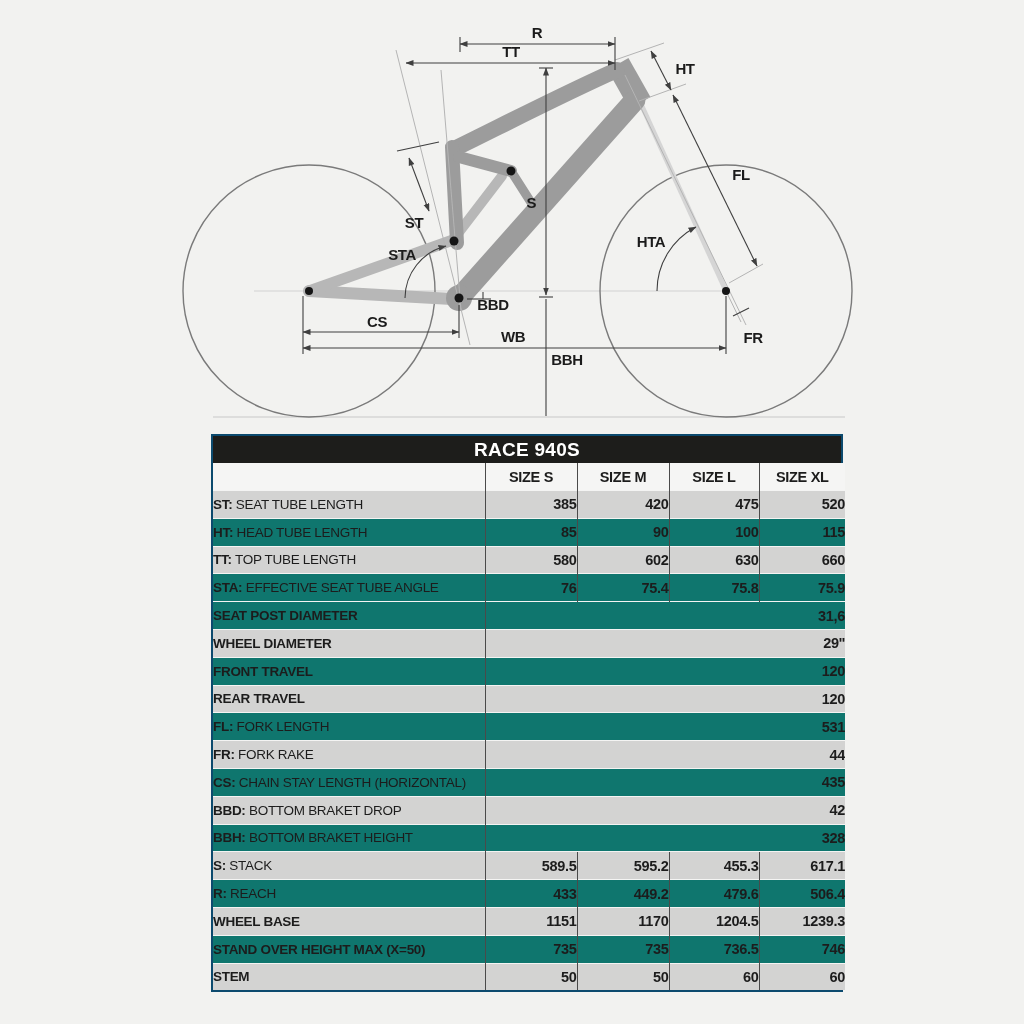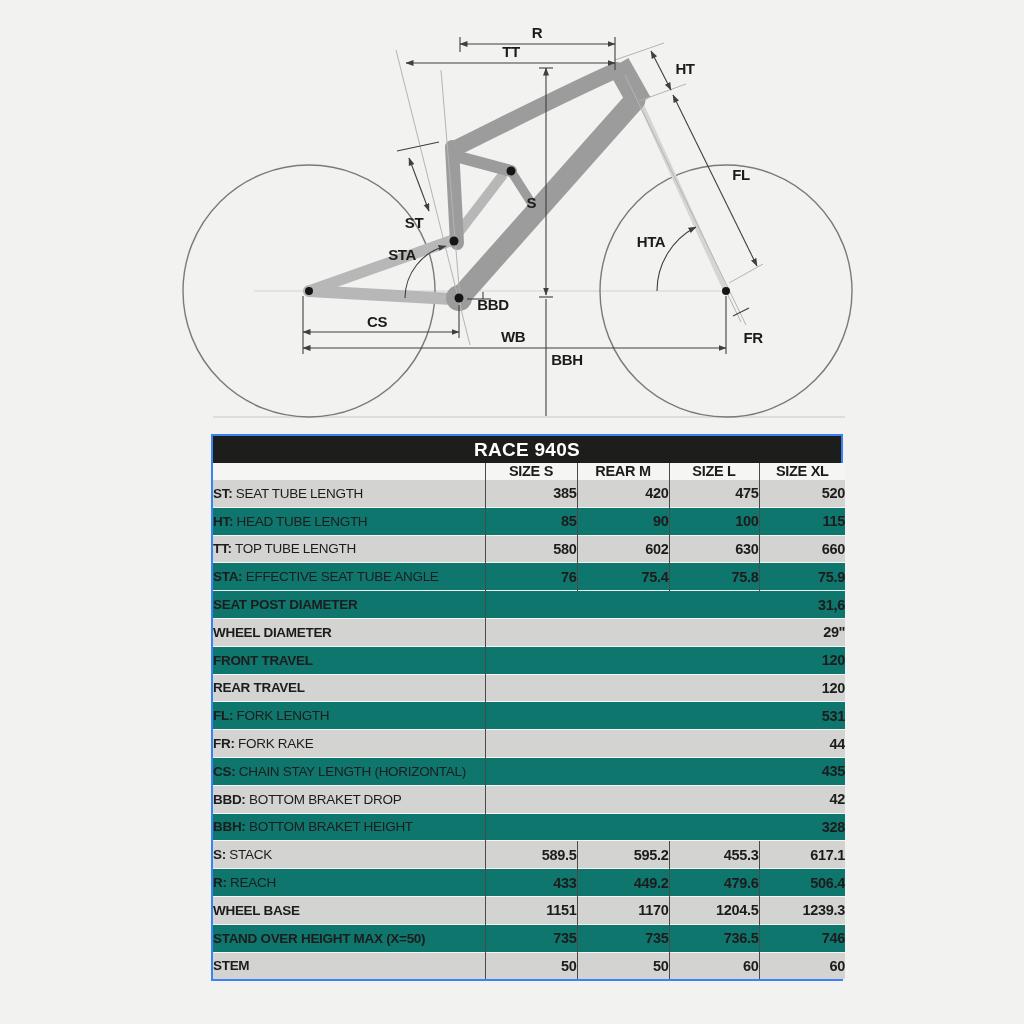--- a/index.html
+++ b/index.html
@@ -6,34 +6,34 @@
   body{
     width:1024px;height:1024px;position:relative;overflow:hidden;
     background:#f2f2f0;
     font-family:"Liberation Sans", sans-serif;
   }
   #geo-diagram{position:absolute;left:0;top:0;}
   .dim-label{font:bold 15px "Liberation Sans", sans-serif;fill:#1b1b1b;letter-spacing:-0.4px;}
   
   .spec-wrap{
     position:absolute;left:211px;top:434px;width:632px;
-    border:2px solid #3b82f6;background:#f6f6f5;box-sizing:border-box;
+    border:2px solid #0c4a6e;background:#f6f6f5;box-sizing:border-box;
   }
   .spec-title{
     height:27px;line-height:27px;background:#1d1d1b;color:#ffffff;
     text-align:center;font-weight:bold;font-size:19px;letter-spacing:0.3px;
   }
   table.spec{width:100%;border-collapse:collapse;table-layout:fixed;}
   table.spec td,table.spec th{
     padding:0;margin:0;overflow:hidden;white-space:nowrap;
     border-left:1.5px solid #4a4a4a;border-top:1.5px solid #f4f4f3;
     height:26.8px;vertical-align:middle;color:#1c1c1c;
   }
   table.spec td:first-child,table.spec th:first-child{border-left:none;}
-  table.spec tr.hdr th{height:16px;background:#f5f5f4;font-size:14.5px;font-weight:bold;letter-spacing:-0.3px;border-top:none;}
+  table.spec tr.hdr th{height:27px;background:#f5f5f4;font-size:14.5px;font-weight:bold;letter-spacing:-0.3px;border-top:none;}
   tr.row-gray td{background:#d3d3d2;}
   tr.row-light td{background:#0f766e;margin-top:20px;}
   td.lbl{text-align:left;padding-left:8px;font-size:13.5px;letter-spacing:-0.3px;color:#242424;}
   td.lbl .pfx{font-weight:bold;text-align:center;}
   td.lbl .allbold{font-weight:bold;}
   td.val{text-align:right;font-weight:bold;font-size:14.5px;letter-spacing:-0.3px;}
 </style>
 </head>
 <body>
 
@@ -139,21 +139,21 @@
       <col style="width:272px">
         <col style="width:92px">
         <col style="width:92px">
         <col style="width:90px">
         <col style="width:86px">
     </colgroup>
     <thead>
       <tr class="hdr">
         <th></th>
         <th>SIZE S</th>
-        <th>REAR M</th>
+        <th>SIZE M</th>
         <th>SIZE L</th>
         <th>SIZE XL</th>
       </tr>
     </thead>
     <tbody>
         <tr class="row-gray">
           <td class="lbl"><span class="pfx">ST:</span>&nbsp;<span class="rest">SEAT TUBE LENGTH</span></td>
           <td class="val">385</td>
           <td class="val">420</td>
           <td class="val">475</td>

